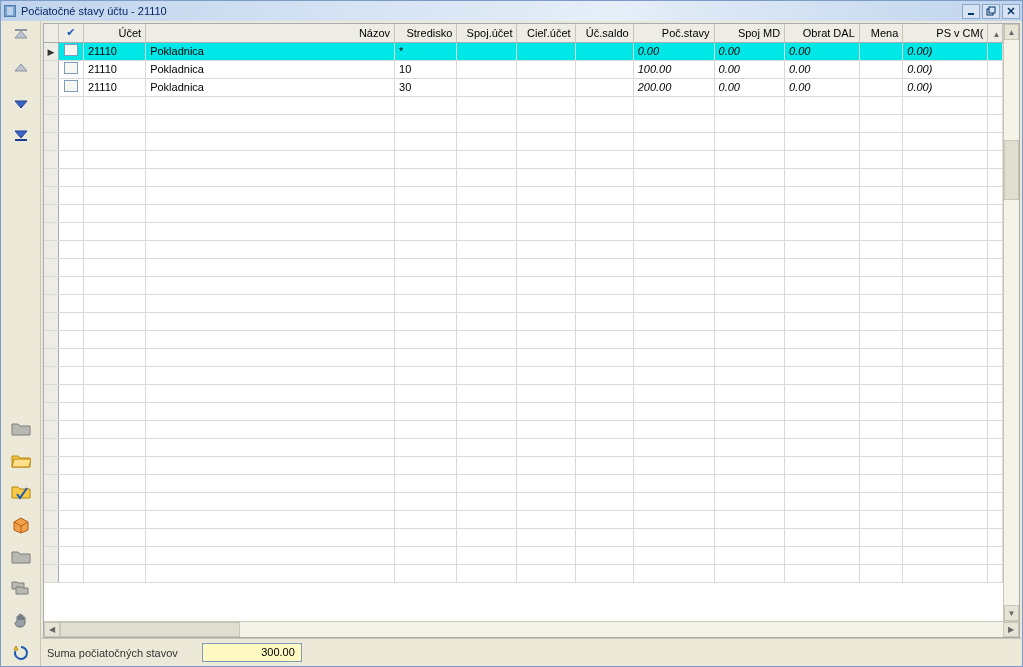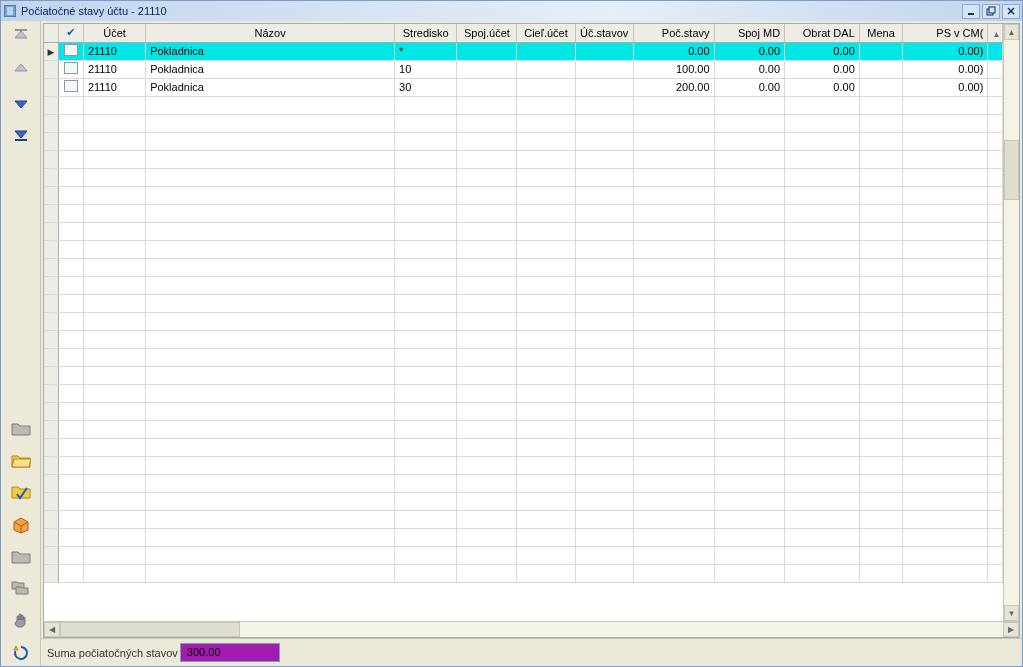--- a/index.html
+++ b/index.html
@@ -117,37 +117,37 @@
   }
   table {
     border-collapse: collapse;
     width: 100%;
     table-layout: fixed;
   }
   thead th {
     background: #EDECE5;
     border-right: 1px solid #C9C6B8;
     border-bottom: 1px solid #A5ACB2;
-    text-align: center;
+    text-align: right;
     padding: 2px 4px;
     font-weight: normal;
     height: 18px;
     white-space: nowrap;
     overflow: hidden;
   }
   thead th.right { text-align: right; }
   tbody td {
     border-right: 1px solid #DADAD4;
     border-bottom: 1px solid #DADAD4;
     padding: 2px 4px;
     height: 18px;
     white-space: nowrap;
     overflow: hidden;
   }
-  tbody td.right { text-align: right; }
+  tbody td.right { text-align: left; font-style: italic; }
   tbody tr.sel td {
     background: #00E7E7;
   }
   tbody td.rowhead {
     background: #EDECE5;
     border-right: 1px solid #A5ACB2;
     text-align: center;
     padding: 0;
     width: 14px;
   }
@@ -238,30 +238,31 @@
   }
 
   
   .footer {
     height: 28px;
     background: #ECE9D8;
     border-top: 1px solid #C9C6B8;
     display: flex;
     align-items: center;
     padding: 0 6px;
-    gap: 2px;
+    gap: 24px;
   }
   .footer .lbl {
     color: #333;
   }
   .footer .val {
     width: 100px;
     height: 19px;
-    background: #a21caf;
+    background: #fef9c3;
     border: 1px solid #7F9DB9;
+    text-align: right;
     padding: 2px 6px;
   }
 
   .grid-and-vscroll {
     flex: 1;
     display: flex;
     min-height: 0;
   }
 
   
@@ -418,21 +419,21 @@
               </colgroup>
               <thead>
                 <tr>
                   <th></th>
                   <th style="text-align:center;color:#1C5BB8;">✔</th>
                   <th><span>Účet</span></th>
                   <th><span>Názov</span></th>
                   <th><span>Stredisko</span></th>
                   <th><span>Spoj.účet</span></th>
                   <th><span>Cieľ.účet</span></th>
-                  <th><span>Úč.stavov</span></th>
+                  <th><span>Úč.saldo</span></th>
                   <th class="right"><span>Poč.stavy</span></th>
                   <th class="right"><span>Spoj MD</span></th>
                   <th class="right"><span>Obrat DAL</span></th>
                   <th><span>Mena</span></th>
                   <th class="right"><span>PS v CM(</span></th>
                   <th style="text-align:center;">
                     <span style="font-size:8px;color:#666;">▲</span>
                   </th>
                 </tr>
               </thead>

